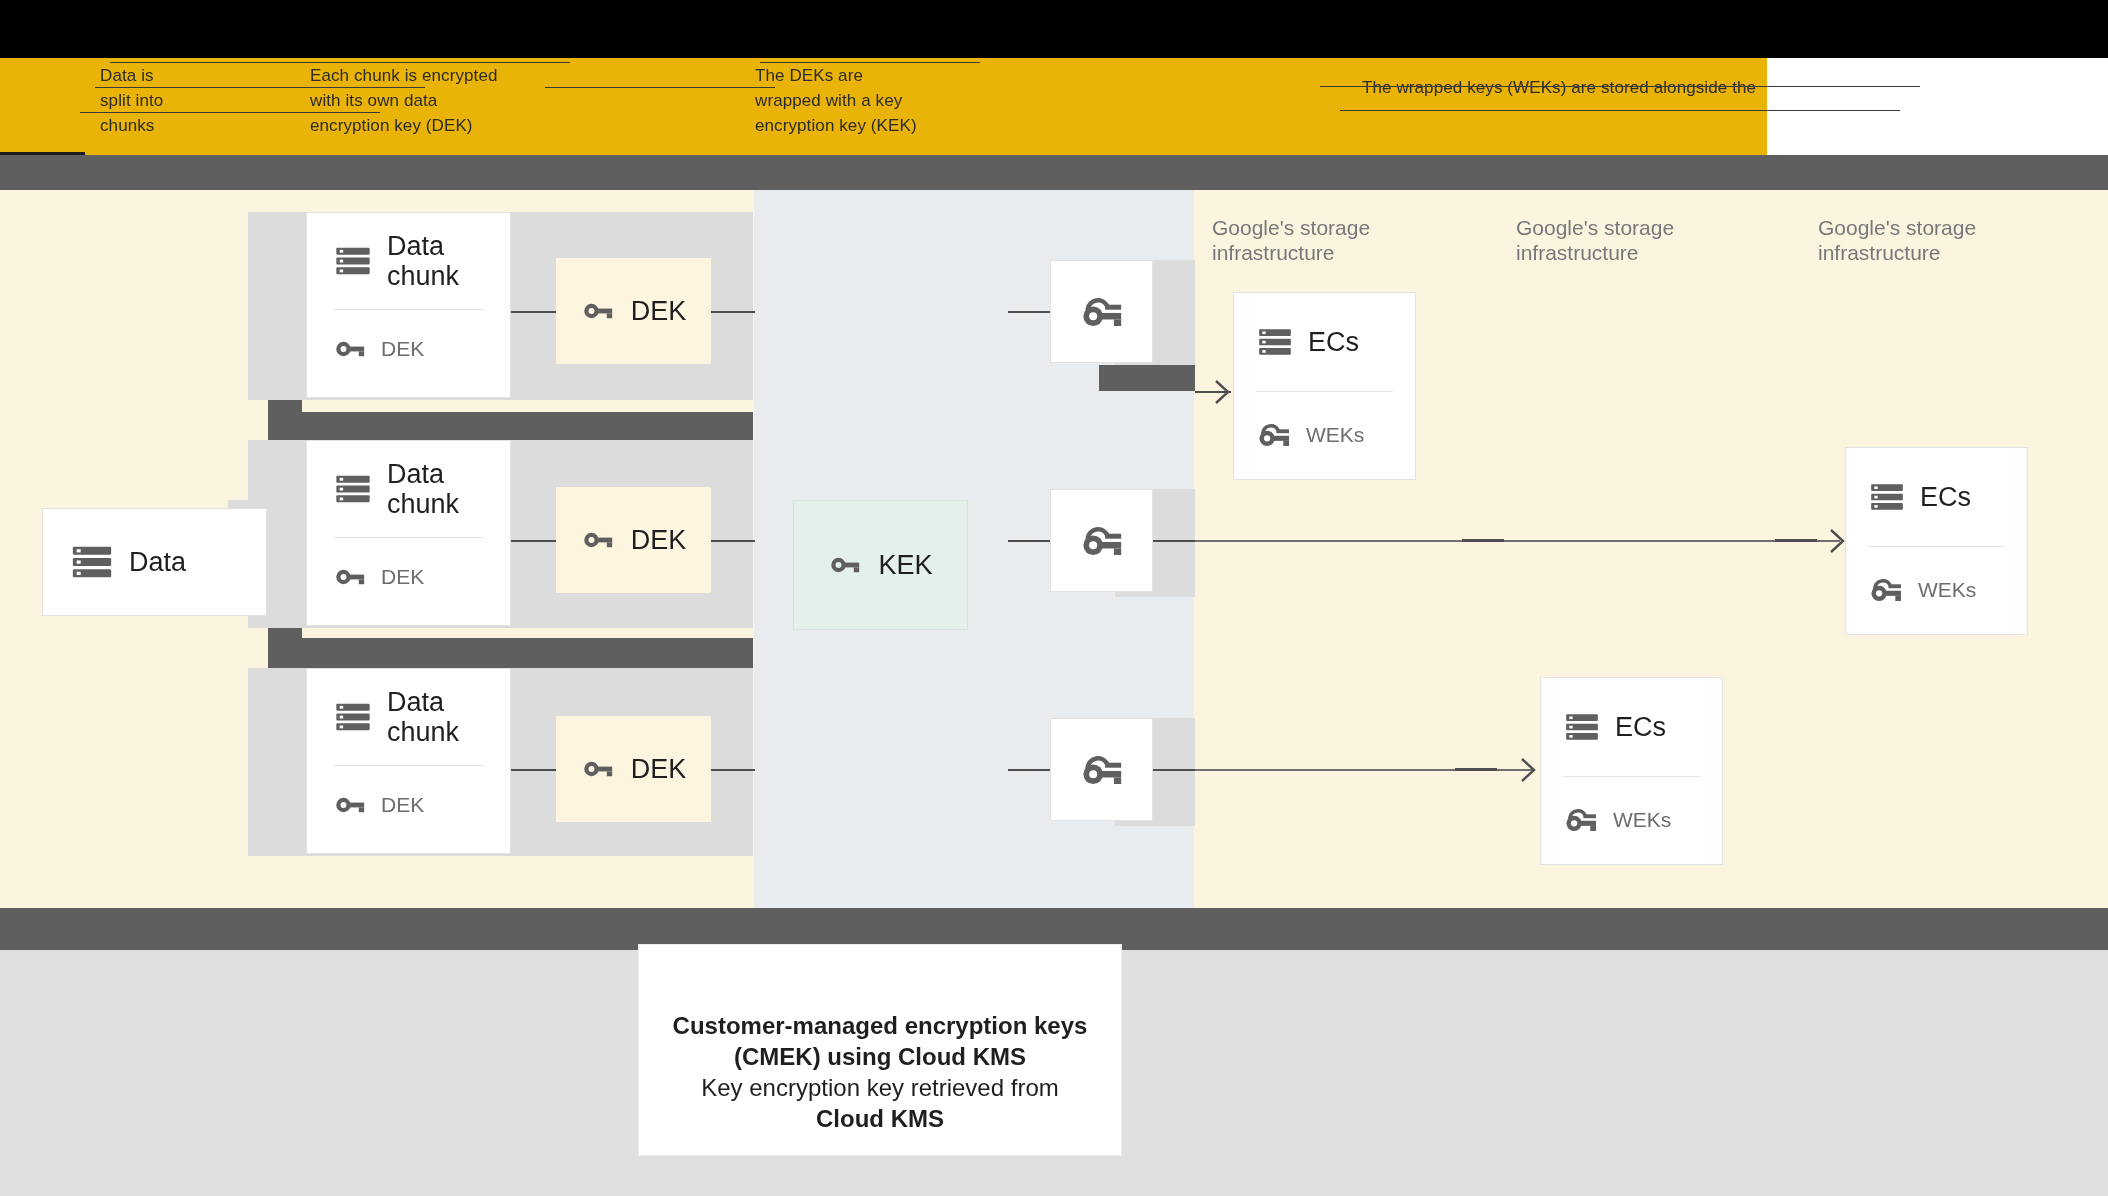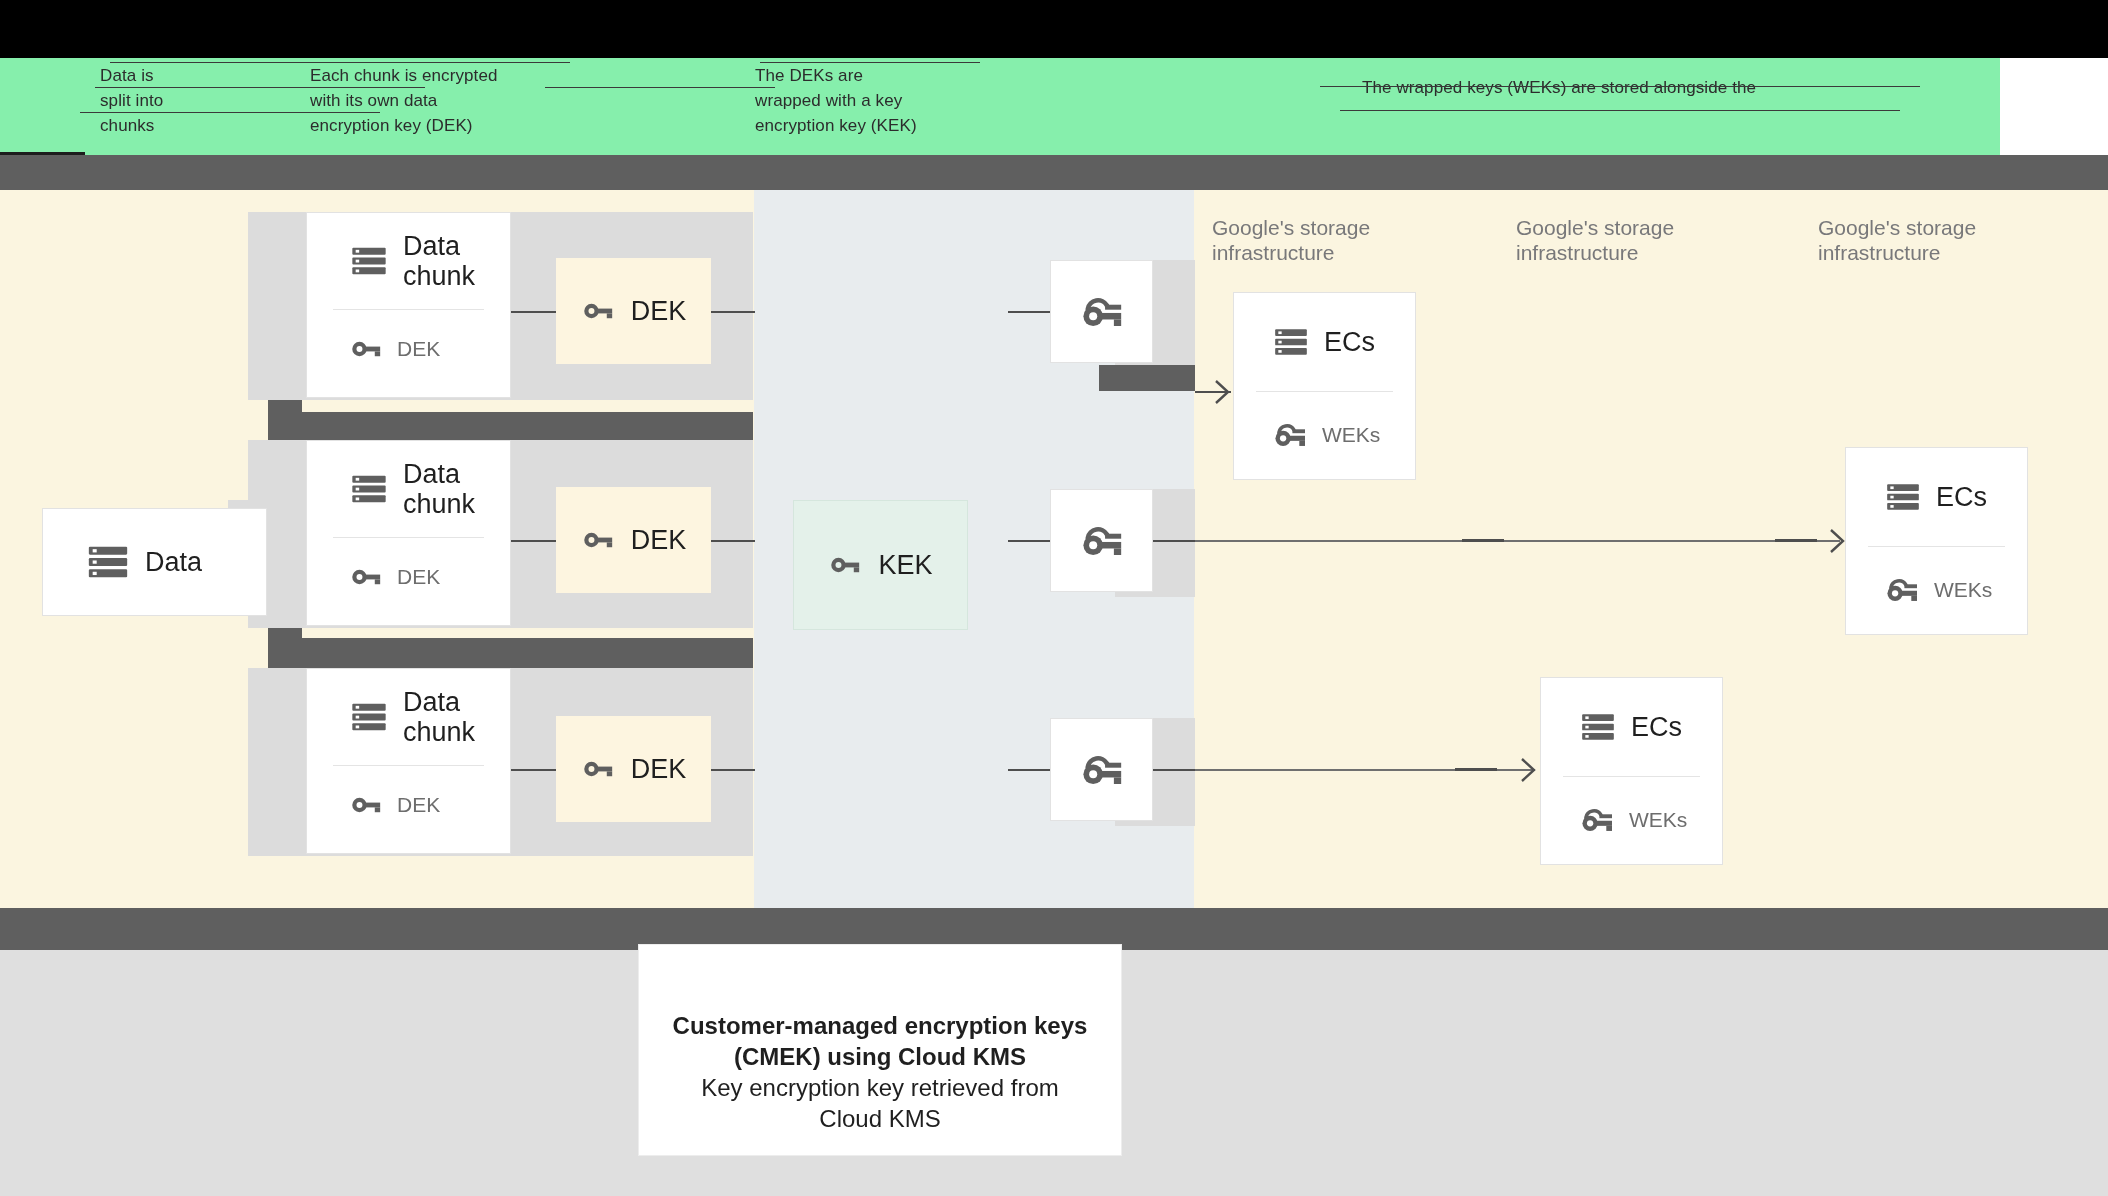--- a/index.html
+++ b/index.html
@@ -1,21 +1,21 @@
 <!DOCTYPE html>
 <html><head>
 <meta charset="utf-8">
 <style>
   html,body{margin:0;padding:0;background:#fff;}
   body{font-family:"Liberation Sans", sans-serif;}
   #stage{position:relative;width:2108px;height:1196px;overflow:hidden;background:#ffffff;}
 
   
   .hdr-black{position:absolute;left:0;top:0;width:2108px;height:58px;background:#000;}
-  .hdr-body{position:absolute;left:0;top:58px;width:2000px;height:97px;background:#86efac;}
+  .hdr-body{position:absolute;left:0;top:58px;width:1767px;height:97px;background:#eab308;}
   .hdr-col{position:absolute;color:#2c2c2c;font-size:17px;line-height:25px;letter-spacing:.1px;}
   .hdr-rule{position:absolute;background:#3a3a3a;height:1px;}
   .hdr-grayband{position:absolute;left:0;top:155px;width:2108px;height:35px;background:#5f5f5f;}
   .hdr-blacknub{position:absolute;left:0;top:152px;width:85px;height:6px;background:#1d1d1d;}
 
   
   .band-cream-l{position:absolute;left:0;top:190px;width:754px;height:718px;background:#fbf5e0;}
   .band-gray-m{position:absolute;left:754px;top:190px;width:440px;height:718px;background:#e8ecee;}
   .band-cream-r{position:absolute;left:1194px;top:190px;width:914px;height:718px;background:#fbf5e0;}
 
@@ -23,21 +23,21 @@
   .band-bottom-light{position:absolute;left:0;top:950px;width:2108px;height:246px;background:#dfdfdf;}
 
   
   .darkbar{position:absolute;background:#5f5f5f;}
 
   
   .shadowblk{position:absolute;background:#dcdcdc;}
 
   
   .card{position:absolute;background:#ffffff;border:1px solid #e2e2e2;box-sizing:border-box;}
-  .card .row{display:flex;align-items:center;gap:14px;padding:0 26px;margin-left:16px;}
+  .card .row{display:flex;align-items:center;gap:14px;padding:0 26px;}
   .card .toprow{height:96px;}
   .card .divider{height:1px;background:#e4e4e4;margin:0 26px;}
   .card .botrow{height:78px;}
   .card .title{font-size:27px;color:#1f1f1f;line-height:30px;}
   .card .sub{font-size:21px;color:#6d6d6d;}
 
   .plainbox{position:absolute;box-sizing:border-box;display:flex;align-items:center;justify-content:center;gap:16px;}
   .dekbox{background:#fdf5e0;}
   .kekbox{background:#e4f1ea;border:1px solid #d5e6dd;}
   .plainbox .lbl{font-size:27px;color:#1f1f1f;}
@@ -52,21 +52,21 @@
   .thinline{position:absolute;background:#6f6f6f;height:1.5px;}
 
   
   .gsi{position:absolute;color:#78787a;font-size:21px;line-height:25px;}
 
   
   .caption{position:absolute;background:#ffffff;border:1px solid #ededed;box-sizing:border-box;
            display:flex;flex-direction:column;align-items:center;justify-content:center;text-align:center;}
   .caption .l1{font-size:24px;font-weight:bold;color:#1f1f1f;line-height:31px;margin-top:44px;}
   .caption .l2{font-size:24px;color:#1f1f1f;line-height:31px;}
-  .caption .l2 b{font-weight:normal;}
+  .caption .l2 b{font-weight:bold;}
 </style>
 </head>
 <body>
 
 <div id="stage">
 
   <div class="hdr-black"></div>
   <div class="hdr-body">
     <div class="hdr-col" style="left:100px;top:5px;width:180px;">
       <div>Data is</div>

